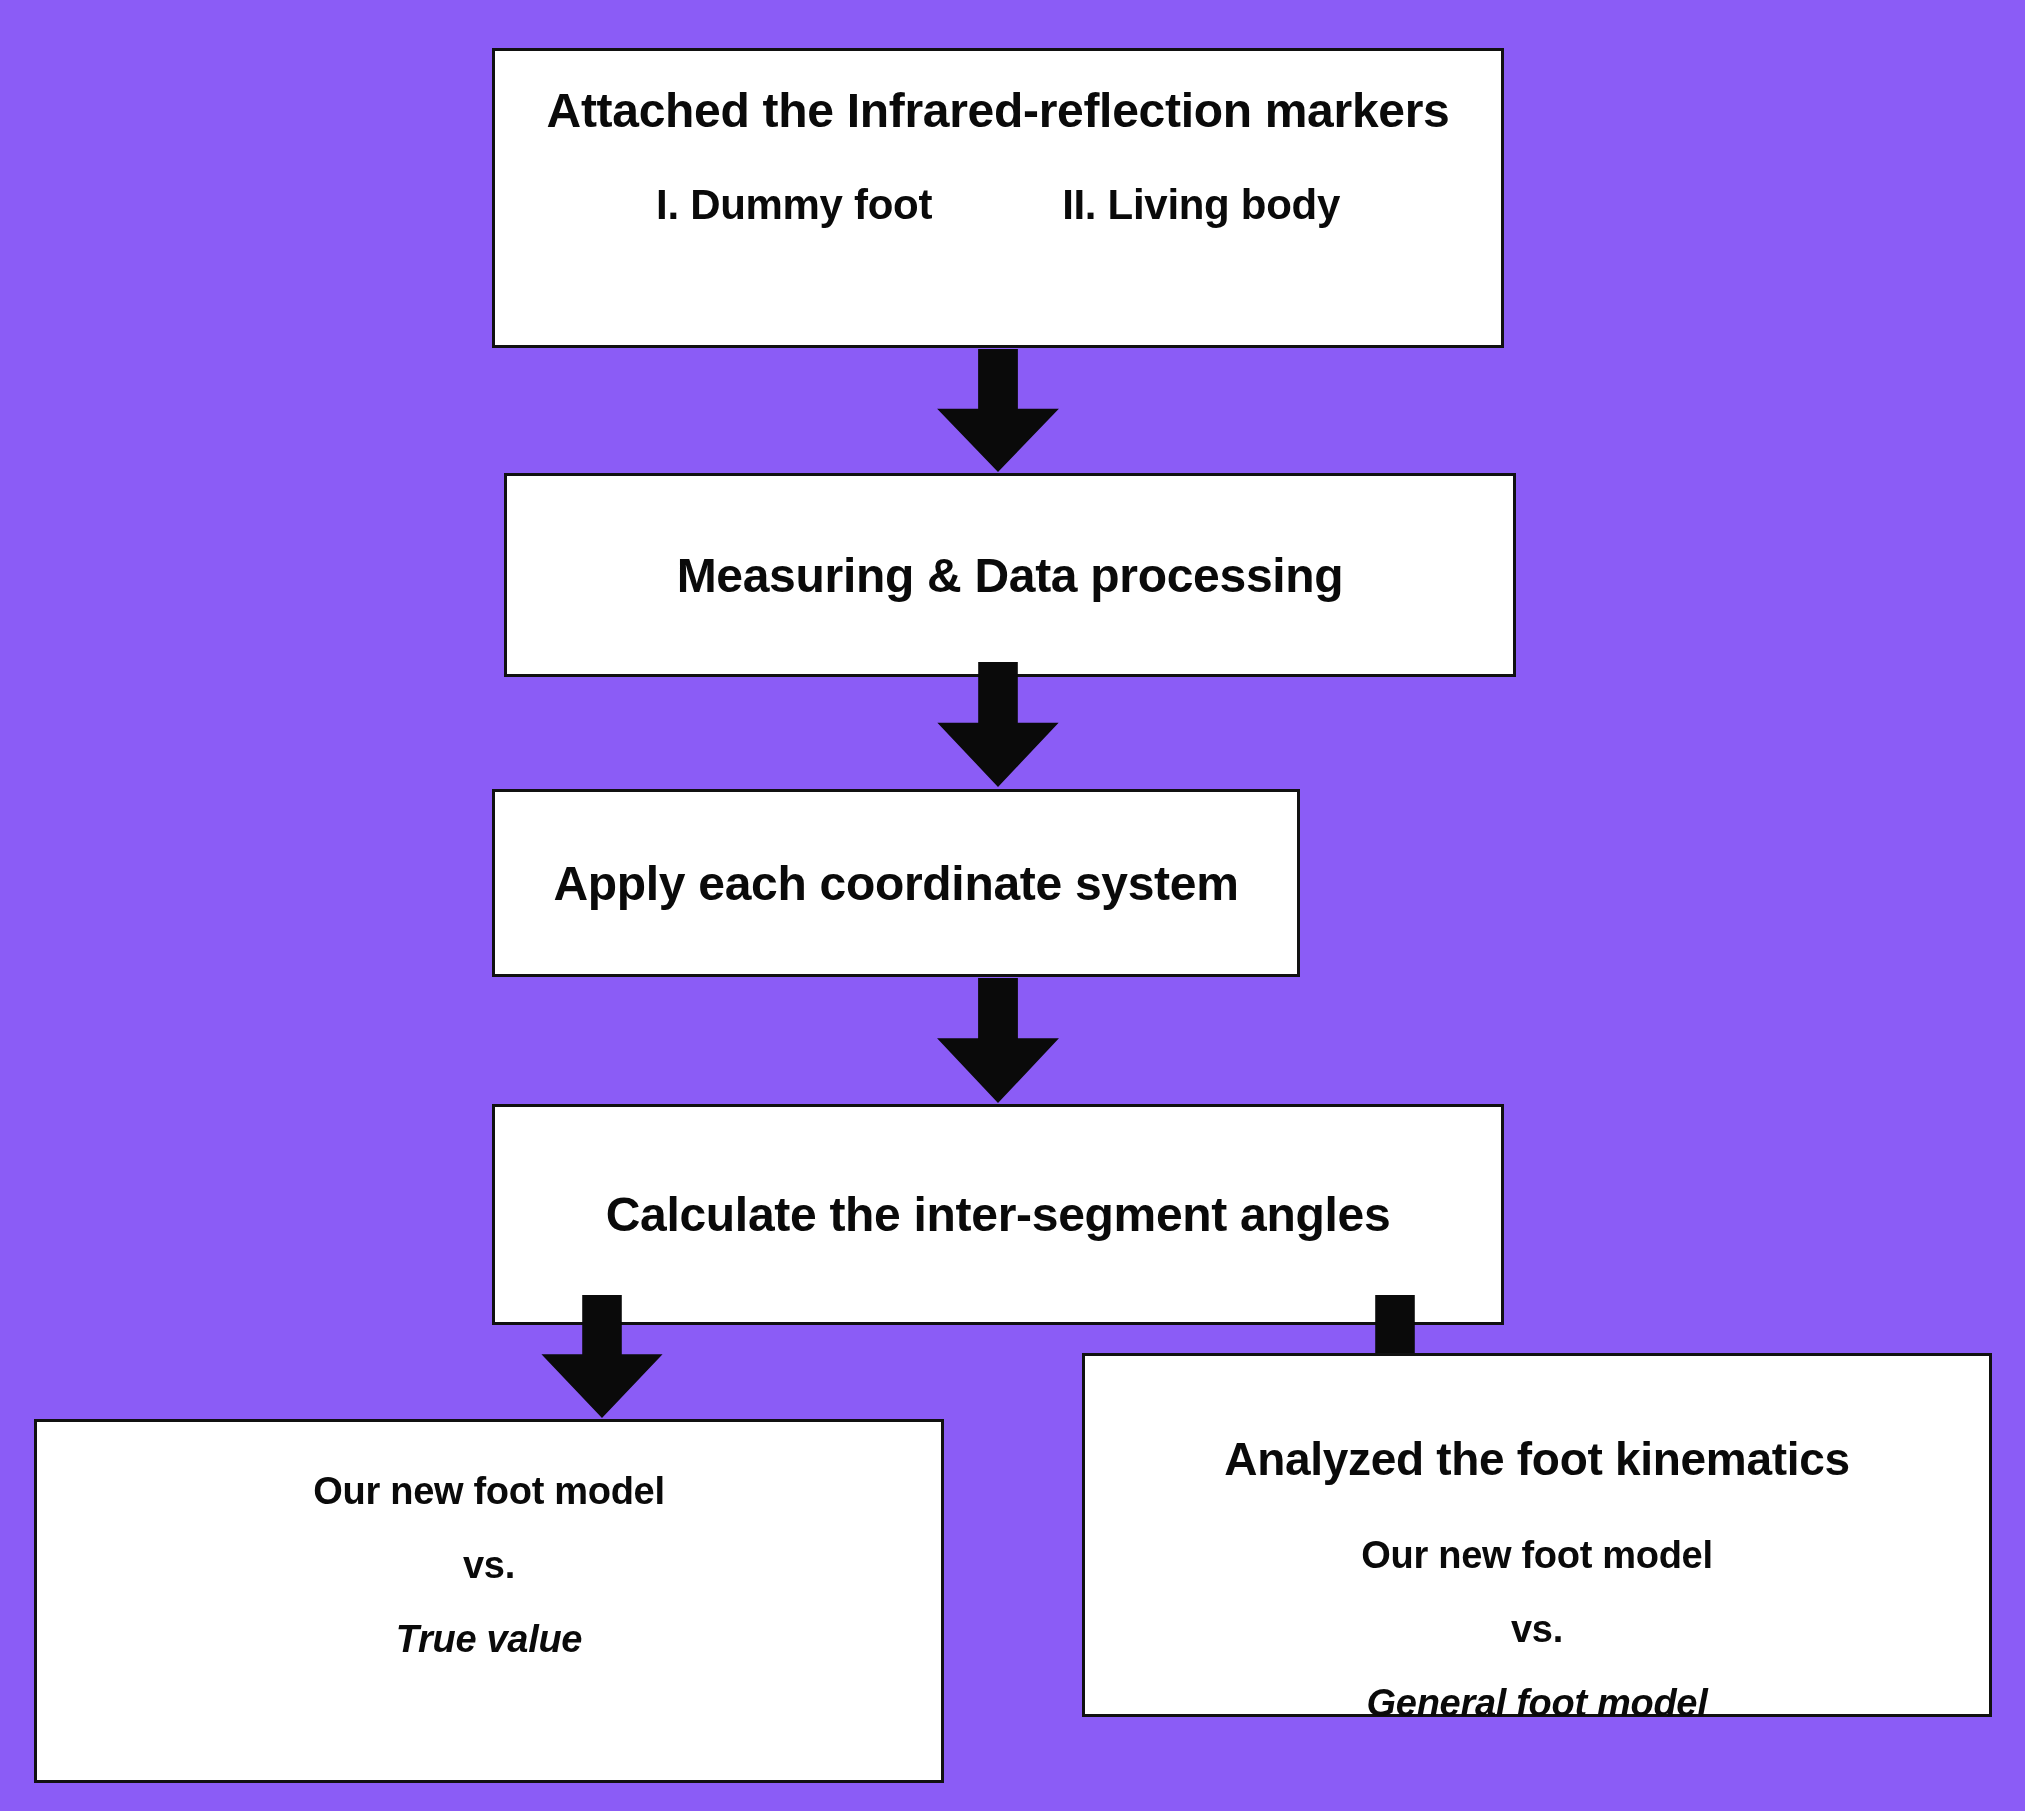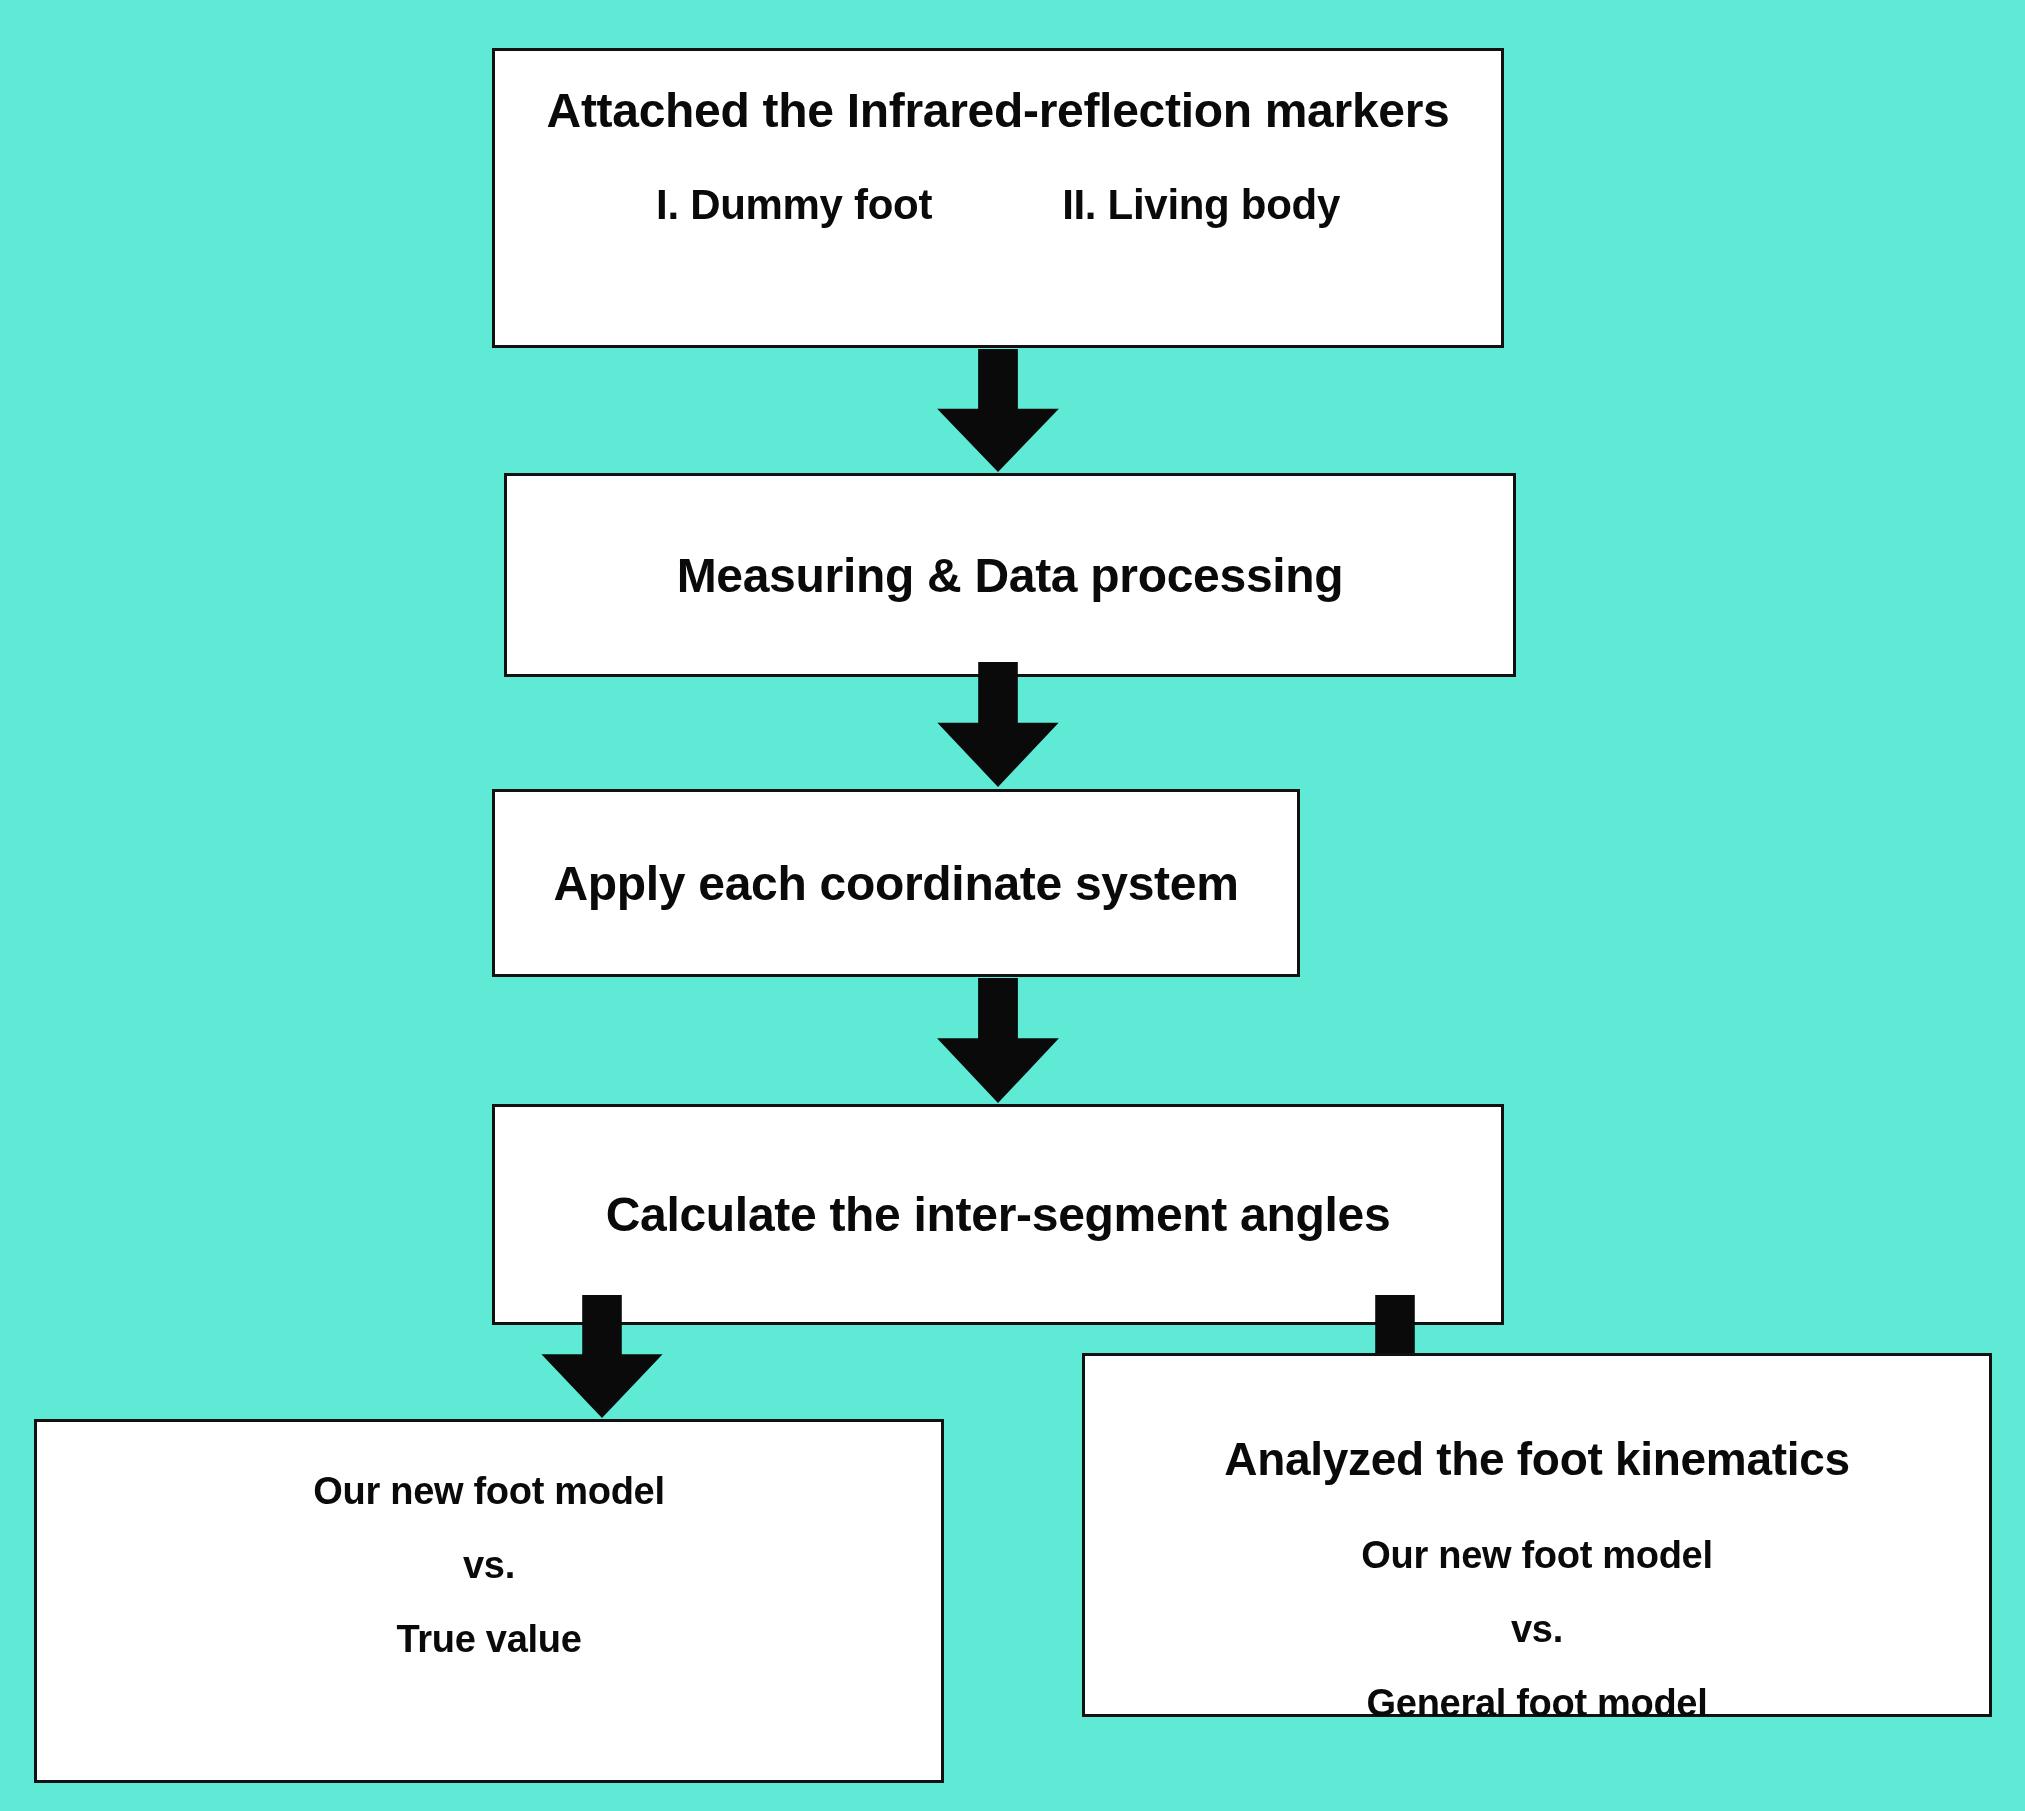--- a/index.html
+++ b/index.html
@@ -7,21 +7,21 @@
     padding: 0;
     background: #ffffff;
   }
   body {
     font-family: "Liberation Sans", "DejaVu Sans", sans-serif;
   }
   #canvas {
     position: relative;
     width: 2025px;
     height: 1811px;
-    background: #5eead4;
+    background: #8b5cf6;
     overflow: hidden;
   }
   .node {
     position: absolute;
     box-sizing: border-box;
     background: #ffffff;
     border: 3.1px solid #111111;
     display: flex;
     flex-direction: column;
     align-items: center;
@@ -113,21 +113,21 @@
   #node-validity .node-sub,
   #node-kinematics .node-sub {
     font-size: 38px;
     line-height: 1.0;
   }
   #node-validity .sub-1,
   #node-kinematics .sub-1 { margin-top: 50px; }
   #node-validity .sub-2,
   #node-kinematics .sub-2 { margin-top: 36px; }
   #node-validity .sub-3,
-  #node-kinematics .sub-3 { margin-top: 36px; }
+  #node-kinematics .sub-3 { margin-top: 36px; font-style: italic; }
 
   
   .arrow {
     position: absolute;
     display: block;
   }
   #arrow-1 { left: 937px; top: 349px;  width: 122px; height: 123px; }
   #arrow-2 { left: 937px; top: 662px; width: 122px; height: 125px; }
   #arrow-3 { left: 937px; top: 978px; width: 122px; height: 125px; }
   #arrow-4-left  { left: 541px;  top: 1295px; width: 122px; height: 123px; }

